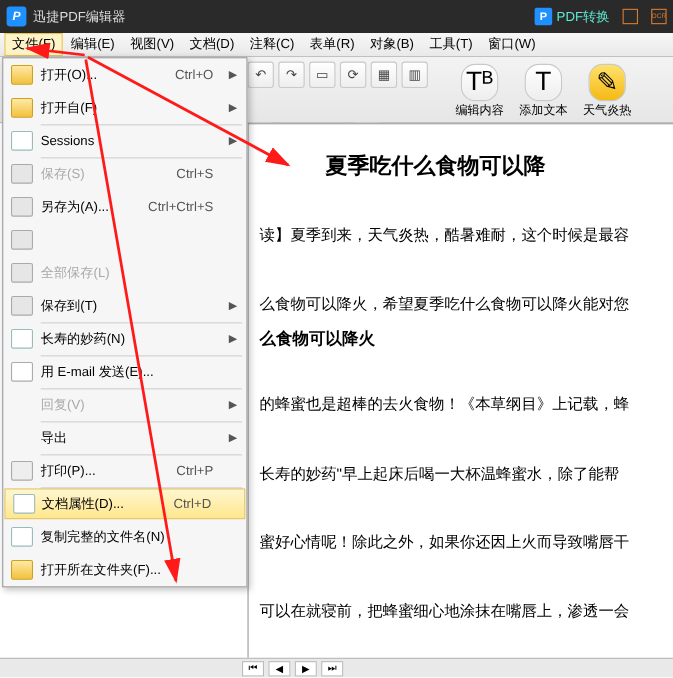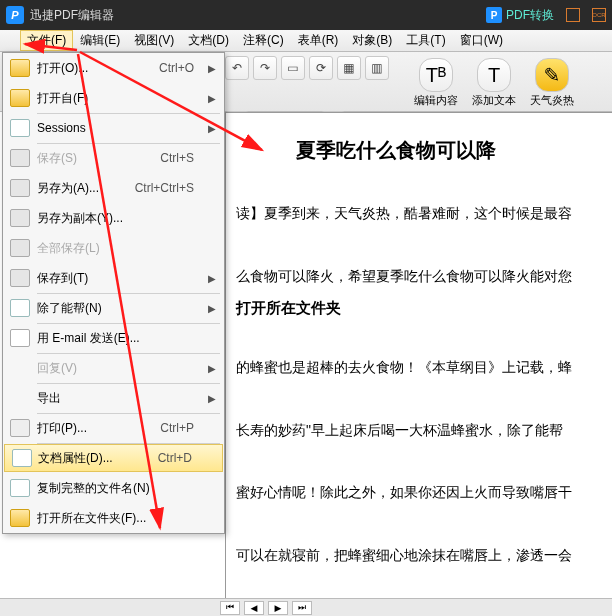--- a/index.html
+++ b/index.html
@@ -7,35 +7,35 @@
 
 .titlebar { height: 30px; background: #2a2a2a; display: flex; align-items: center; padding: 0 6px; color: #ddd; font-size: 12px; }
 .titlebar .logo { width: 18px; height: 18px; background: #1e90ff; border-radius: 3px; margin-right: 6px; display: flex; align-items: center; justify-content: center; color: #fff; font-weight: bold; font-style: italic; font-size: 11px; }
 .titlebar .spacer { flex: 1; }
 .titlebar .right { display: flex; align-items: center; gap: 4px; }
 .titlebar .p-icon { width: 16px; height: 16px; background: #1e90ff; border-radius: 2px; display: flex; align-items: center; justify-content: center; color: #fff; font-size: 10px; font-weight: bold; }
 .titlebar .right-text { color: #5eead4; font-size: 12px; }
 .titlebar .sq { width: 14px; height: 14px; border: 1px solid #d97b2f; margin-left: 8px; }
 .titlebar .sq.ocr { display:flex; align-items:center; justify-content:center; font-size:6px; color:#d97b2f; }
 
-.menubar { height: 22px; background: linear-gradient(#f7f7f7,#e9e9e9); border-bottom: 1px solid #bbb; display: flex; align-items: center; padding: 0 20px; font-size: 12px; }
+.menubar { height: 22px; background: linear-gradient(#f7f7f7,#e9e9e9); border-bottom: 1px solid #bbb; display: flex; align-items: center; padding: 0 4px; font-size: 12px; }
 .menubar .mitem { padding: 2px 7px; cursor: default; }
 .menubar .mitem.active { background: #fff3c8; border: 1px solid #e3c45a; padding: 1px 6px; }
 
 .toolbar { height: 60px; background: linear-gradient(#f3f3f3,#e6e6e6); border-bottom: 1px solid #bbb; display: flex; }
 .toolbar .left-pad { width: 225px; }
 .toolbar .tools { display: flex; align-items: flex-start; gap: 6px; padding-top: 4px; }
 .tbtn { width: 24px; height: 24px; border: 1px solid #c9c9c9; background: linear-gradient(#fff,#eee); border-radius: 3px; display:flex; align-items:center; justify-content:center; font-size:12px; color:#444;}
 .zoom-group { display:flex; align-items:center; gap:4px; margin-top:28px; }
 .zoom-box { width:64px; height:22px; border:1px solid #aaa; background:#fff; display:flex; align-items:center; justify-content:center; font-size:12px;}
 .tool-col { display:flex; flex-direction:column; gap:3px; }
 .tool-row { display:flex; gap:4px; }
 .toolbar .divider { width:1px; background:#bbb; margin:4px 4px; }
 .bigcol { display:flex; flex-direction:column; align-items:center; gap:1px; font-size:11px; padding:2px 4px;}
-.bigcol .icon-box { width:34px; height:34px; border:1px solid #c9c9c9; background:linear-gradient(#fff,#eee); border-radius:13px; display:flex; align-items:center; justify-content:center; font-size:20px;}
+.bigcol .icon-box { width:34px; height:34px; border:1px solid #c9c9c9; background:linear-gradient(#fff,#eee); border-radius:13px; display:flex; align-items:center; justify-content:center; font-size:24px;}
 
 .doc-area { position:absolute; left:225px; top:112px; right:0; bottom:18px; background:#fff; border-left:1px solid #999; border-top:1px solid #999; overflow:hidden; padding:14px 28px 10px 10px;}
 .doc-area h2 { font-size:20px; font-weight:bold; margin:10px 0 16px 60px; }
 .doc-area p { font-size:14px; line-height:1.9; margin-bottom:10px;margin-top:36px;}
 .doc-area h3 { font-size:15px; font-weight:bold; margin:8px 0 12px 0;}
 .doc-shadow { position:absolute; left:225px; top:152px; width:380px; height:6px; background:rgba(0,0,0,.12); filter:blur(1px);}
 
 .statusbar { position:absolute; left:0; right:0; bottom:0; height:18px; background:#e9e9e9; border-top:1px solid #bbb; display:flex; align-items:center; gap:4px; padding:0 300px 0 8px;}
 .statusbar .sb-btn { width:20px; height:14px; border:1px solid #bbb; background:#fff; font-size:9px; display:flex;align-items:center;justify-content:center;}
 
@@ -120,21 +120,21 @@
       <span>天气炎热</span>
     </div>
   </div>
 </div>
 
 <div class="doc-shadow"></div>
 <div class="doc-area">
   <h2>夏季吃什么食物可以降</h2>
   <p>读】夏季到来，天气炎热，酷暑难耐，这个时候是最容</p>
   <p>么食物可以降火，希望夏季吃什么食物可以降火能对您</p>
-  <h3>打开所在文件夹</h3>
+  <h3>么食物可以降火</h3>
   <p>的蜂蜜也是超棒的去火食物！《本草纲目》上记载，蜂</p>
   <p>长寿的妙药"早上起床后喝一大杯温蜂蜜水，除了能帮</p>
   <p>蜜好心情呢！除此之外，如果你还因上火而导致嘴唇干</p>
   <p>可以在就寝前，把蜂蜜细心地涂抹在嘴唇上，渗透一会</p>
 </div>
 
 <div class="statusbar">
   <div style="flex:1"></div>
   <div class="sb-btn">⏮</div>
   <div class="sb-btn">◀</div>
@@ -178,42 +178,41 @@
         <div class="ico disk"></div>
       </div>
       <div class="label">另存为(A)...</div>
       <div class="short">Ctrl+Ctrl+S</div>
       <div class="arrow"></div>
     </div>
     <div class="dd-item">
       <div class="gutter">
         <div class="ico disk"></div>
       </div>
-      <div class="label">另存为副本(Y)...</div>
       <div class="arrow"></div>
     </div>
     <div class="dd-item disabled">
       <div class="gutter">
         <div class="ico disk"></div>
       </div>
       <div class="label">全部保存(L)</div>
       <div class="arrow"></div>
     </div>
     <div class="dd-item sep-after">
       <div class="gutter">
         <div class="ico disk"></div>
       </div>
       <div class="label">保存到(T)</div>
       <div class="arrow">▶</div>
     </div>
     <div class="dd-item sep-after">
       <div class="gutter">
         <div class="ico doc"></div>
       </div>
-      <div class="label">除了能帮(N)</div>
+      <div class="label">长寿的妙药(N)</div>
       <div class="arrow">▶</div>
     </div>
     <div class="dd-item sep-after">
       <div class="gutter">
         <div class="ico mail"></div>
       </div>
       <div class="label">用 E-mail 发送(E)...</div>
       <div class="arrow"></div>
     </div>
     <div class="dd-item disabled sep-after">

